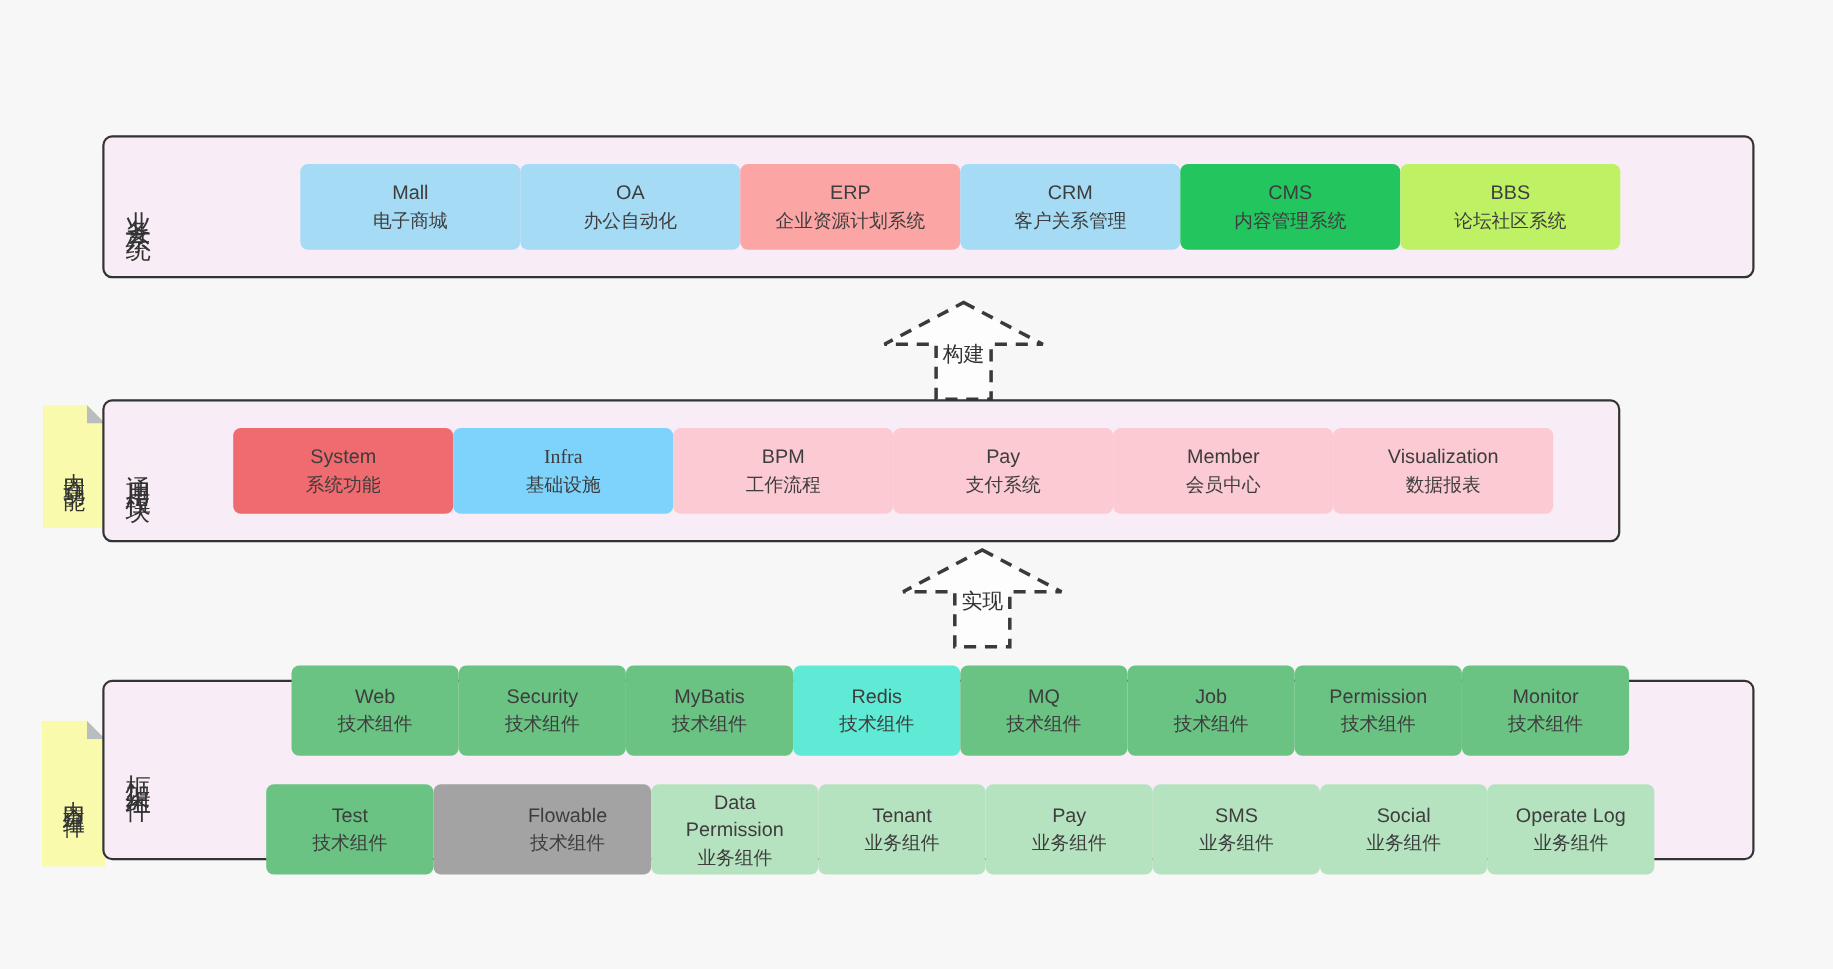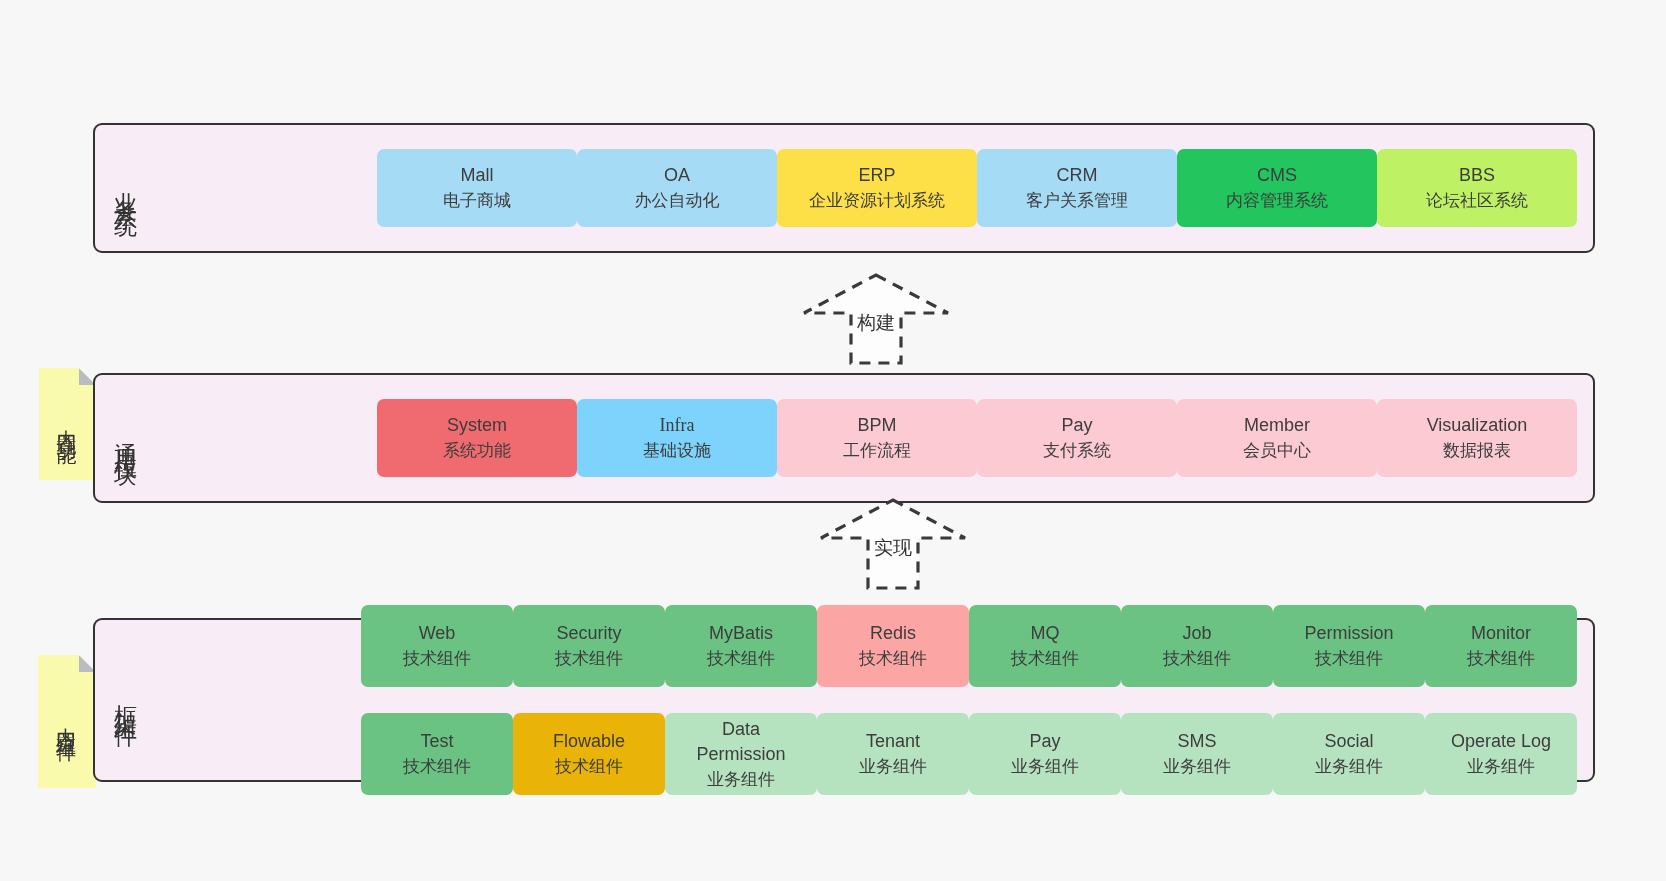--- a/index.html
+++ b/index.html
@@ -19,21 +19,21 @@
   }
   .band-label{
     position:absolute; left:16px; top:50%; transform:translateY(-50%);
     writing-mode:vertical-rl; text-orientation:upright;
     font-size:23px; letter-spacing:7px; color:#333;
   }
   .boxes{
     position:absolute; left:54px; right:16px; top:0; bottom:0;
     display:flex; flex-direction:column; justify-content:center; gap:26px;
   }
-  .box-row{display:flex; justify-content:flex-end;margin-left:20px;}
+  .box-row{display:flex; justify-content:center;margin-left:20px;}
   .box{
     display:flex; flex-direction:column; align-items:center; justify-content:center;
     border-radius:7px; text-align:center;
   }
   .band-6 .box{width:200px; height:78px;}
   .band-8 .box{width:152px; height:82px;}
   .box-title{font-size:18px; line-height:25px; white-space:pre-line;}
   .box-subtitle{font-size:17px; line-height:25px;}
   .box.serif .box-title,.box.serif .box-subtitle{font-family:"Liberation Serif",serif;}
   
@@ -81,21 +81,21 @@
     <div class="boxes" id="boxes-0">
         <div class="box-row">
           <div class="box" style="background: rgb(166, 219, 245);">
             <div class="box-title">Mall</div>
             <div class="box-subtitle">电子商城</div>
           </div>
           <div class="box" style="background: rgb(166, 219, 245);">
             <div class="box-title">OA</div>
             <div class="box-subtitle">办公自动化</div>
           </div>
-          <div class="box" style="background: #fde047;">
+          <div class="box" style="background: #fca5a5;">
             <div class="box-title">ERP</div>
             <div class="box-subtitle">企业资源计划系统</div>
           </div>
           <div class="box" style="background: rgb(166, 219, 245);">
             <div class="box-title">CRM</div>
             <div class="box-subtitle">客户关系管理</div>
           </div>
           <div class="box" style="background: #22c55e;">
             <div class="box-title">CMS</div>
             <div class="box-subtitle">内容管理系统</div>
@@ -108,21 +108,21 @@
       </div>
   </section>
 
   <div class="arrow" style="left:800px; top:271px;">
     <svg width="152" height="96" viewBox="0 0 152 96">
       <polygon points="76,4 148,42 101,42 101,92 51,92 51,42 4,42" fill="var(--c-arrow-fill,#fdfdfd)" stroke="var(--c-arrow-stroke,#3a3a3a)" stroke-width="3.2" stroke-dasharray="11 8" stroke-linejoin="miter"></polygon>
     </svg>
     <span class="arrow-label">构建</span>
   </div>
 
-  <section class="band band-6" id="band-1" style="left:93px; top:373px; width:1502px; height:130px;">
+  <section class="band band-6" id="band-1" style="left:93px; top:363px; width:1380px; height:130px;">
     <div class="band-label">通用模块</div>
     <div class="boxes" id="boxes-1">
         <div class="box-row">
           <div class="box" style="background: rgb(240, 107, 111);">
             <div class="box-title">System</div>
             <div class="box-subtitle">系统功能</div>
           </div>
           <div class="box serif" style="background: #7dd3fc;">
             <div class="box-title">Infra</div>
             <div class="box-subtitle">基础设施</div>
@@ -163,21 +163,21 @@
             <div class="box-subtitle">技术组件</div>
           </div>
           <div class="box" style="background: rgb(106, 195, 131);">
             <div class="box-title">Security</div>
             <div class="box-subtitle">技术组件</div>
           </div>
           <div class="box" style="background: rgb(106, 195, 131);">
             <div class="box-title">MyBatis</div>
             <div class="box-subtitle">技术组件</div>
           </div>
-          <div class="box" style="background: #fca5a5;">
+          <div class="box" style="background: #5eead4;">
             <div class="box-title">Redis</div>
             <div class="box-subtitle">技术组件</div>
           </div>
           <div class="box" style="background: rgb(106, 195, 131);">
             <div class="box-title">MQ</div>
             <div class="box-subtitle">技术组件</div>
           </div>
           <div class="box" style="background: rgb(106, 195, 131);">
             <div class="box-title">Job</div>
             <div class="box-subtitle">技术组件</div>
@@ -189,21 +189,21 @@
           <div class="box" style="background: rgb(106, 195, 131);">
             <div class="box-title">Monitor</div>
             <div class="box-subtitle">技术组件</div>
           </div>
         </div>
         <div class="box-row">
           <div class="box" style="background: rgb(106, 195, 131);">
             <div class="box-title">Test</div>
             <div class="box-subtitle">技术组件</div>
           </div>
-          <div class="box" style="background: #eab308;">
+          <div class="box" style="background: #a3a3a3; padding-left: 46px;">
             <div class="box-title">Flowable</div>
             <div class="box-subtitle">技术组件</div>
           </div>
           <div class="box" style="background: rgb(182, 227, 191);">
             <div class="box-title">Data
 Permission</div>
             <div class="box-subtitle">业务组件</div>
           </div>
           <div class="box" style="background: rgb(182, 227, 191);">
             <div class="box-title">Tenant</div>

